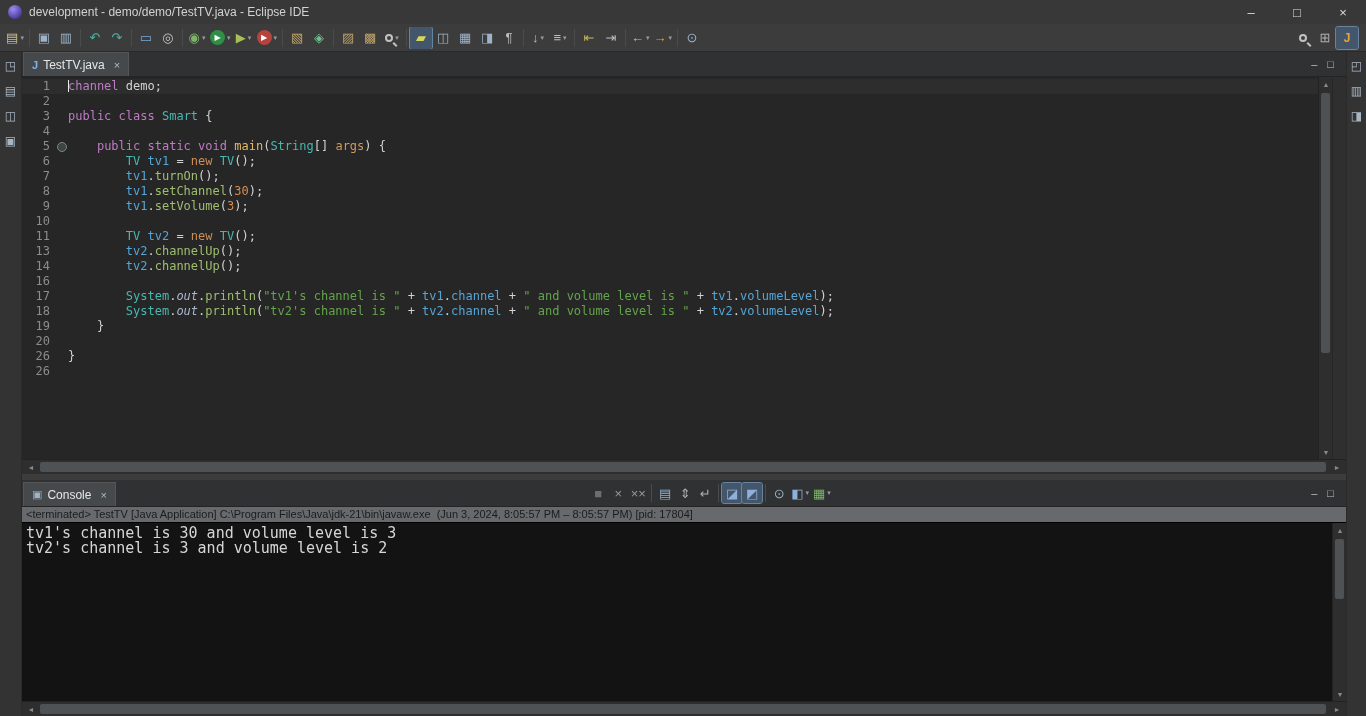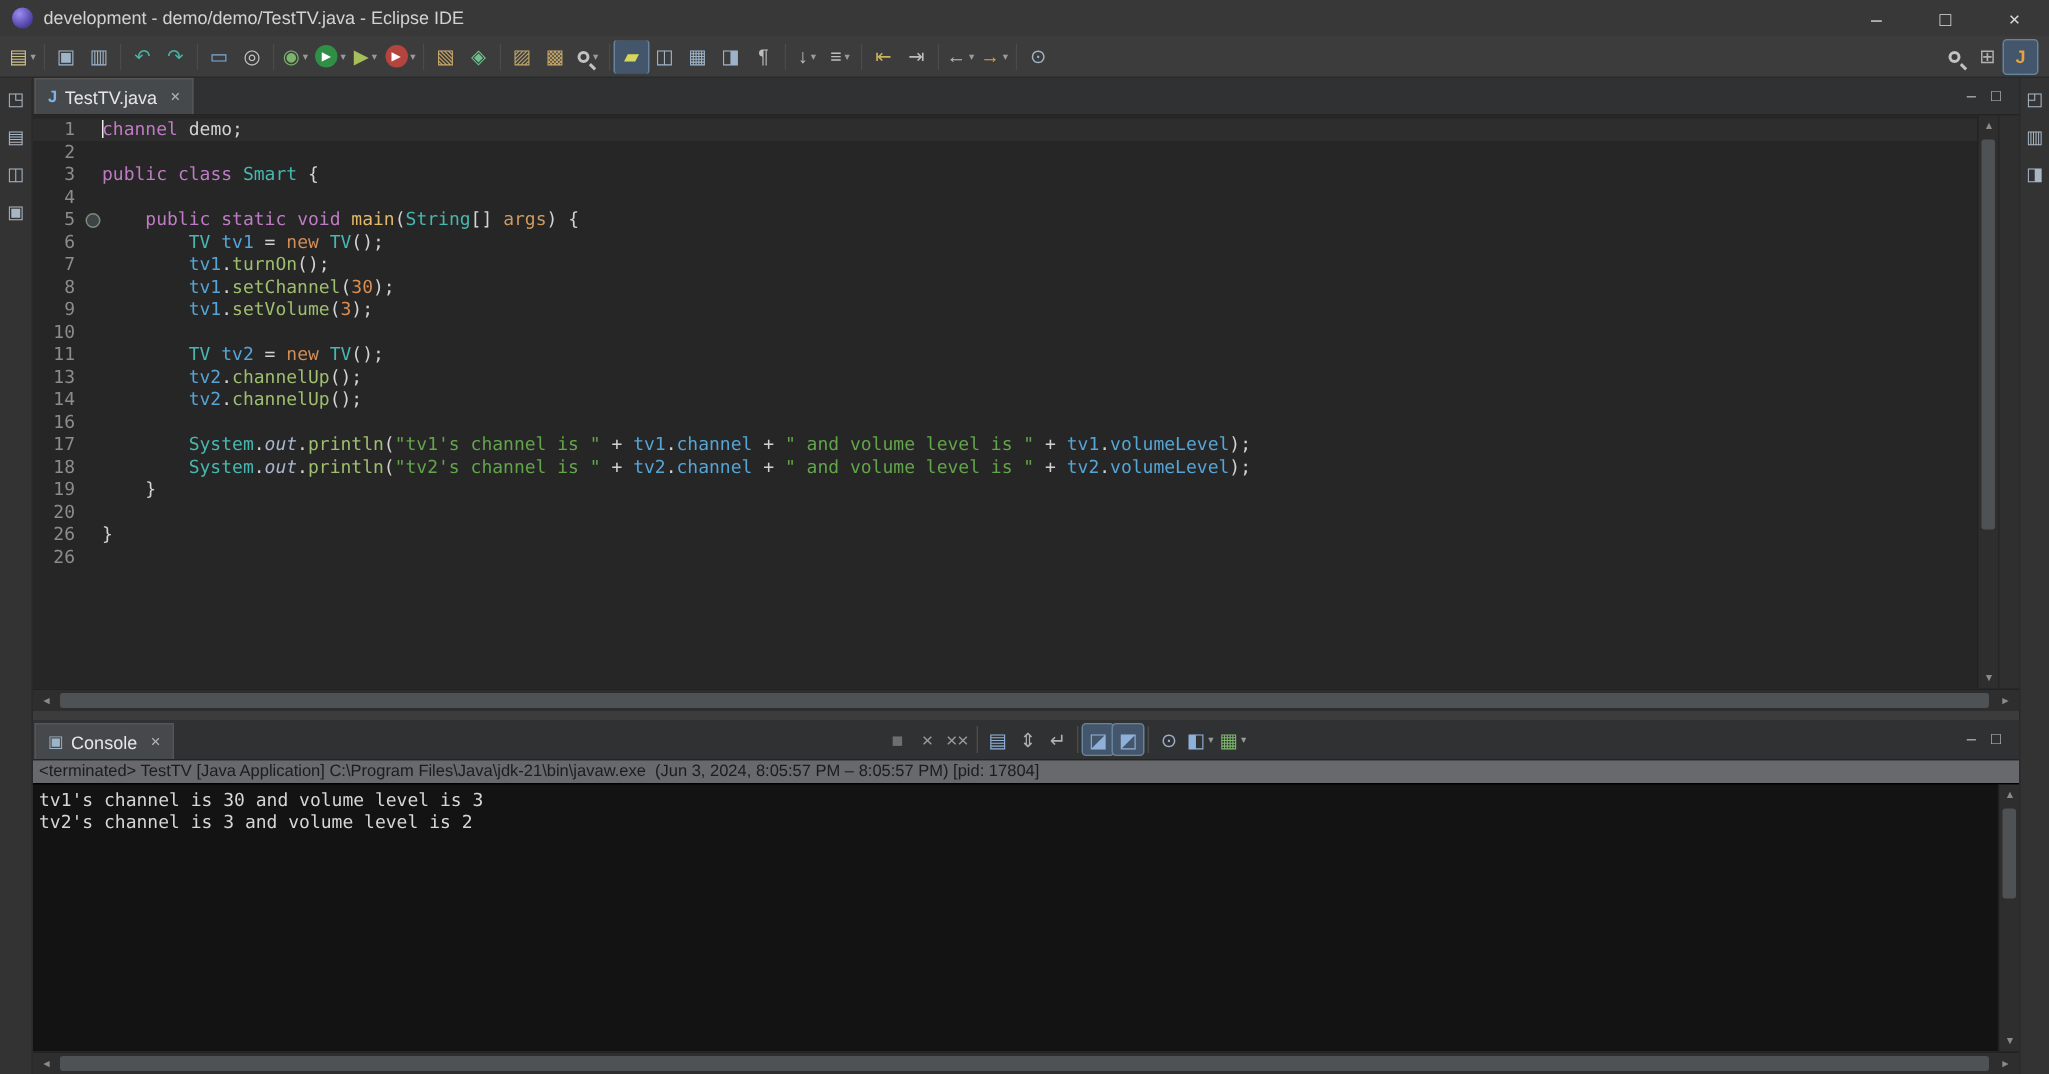--- a/index.html
+++ b/index.html
@@ -73,21 +73,21 @@
 .scroll-arrow{position:absolute;width:14px;height:14px;display:flex;align-items:center;justify-content:center;font-size:7px;color:#8a8a8a}
 .vscroll .up{top:0}.vscroll .down{bottom:0}
 .vthumb{position:absolute;left:2px;right:2px;border-radius:2px;background:#4f5254}
 .hscroll{flex:0 0 15px;background:#2e2e2e;position:relative;border-top:1px solid #222}
 .hscroll .left{left:2px;top:0}.hscroll .right{right:2px;top:0}
 .hthumb{position:absolute;top:2px;bottom:2px;border-radius:2px;background:#4f5254}
 
 
 .console-band{flex:0 0 15px;background:var(--band_bg,#67696c);color:var(--band_fg,#1b1c1e);font-size:11px;line-height:15px;padding-left:4px;white-space:pre;overflow:hidden}
 .console-body{flex:1;position:relative;background:var(--console_bg,#131313);min-height:0;border-top:1px solid #000}
-.console-out{position:absolute;left:0;top:0;right:14px;bottom:0;font-family:"DejaVu Sans Mono",monospace;font-size:12px;line-height:15px;color:var(--console_fg,#d6d6d6);padding:3px 0 0 4px;overflow:hidden;white-space:pre}
+.console-out{position:absolute;left:0;top:0;right:14px;bottom:0;font-family:"DejaVu Sans Mono",monospace;font-size:15px;line-height:15px;color:var(--console_fg,#d6d6d6);padding:3px 0 0 4px;overflow:hidden;white-space:pre}
 .console-body .vscroll{right:0}
 .console-toolbar{margin-left:auto;display:flex;align-items:center;align-self:center;padding-right:6px}
 .console-toolbar .tb-btn{height:20px;min-width:20px}
 
 
 .statusbar{flex:0 0 23px;background:var(--statusbar_bg,#333);border-top:1px solid #1f1f1f;position:relative;font-size:12px;color:#c8c8c8}
 .sb-seg{position:absolute;top:0;height:100%;line-height:22px;padding-left:12px;border-left:1px solid #232323}
 .sb1{left:668px;width:130px}.sb2{left:798px;width:130px}.sb3{left:928px;width:122px}
 .sb-end{position:absolute;left:1050px;top:0;height:100%;border-left:1px solid #232323}
 .grip{position:absolute;left:1053px;top:4px;width:6px;height:15px;background-image:radial-gradient(#8a8a8a 1px,transparent 1.3px);background-size:5px 5px}

